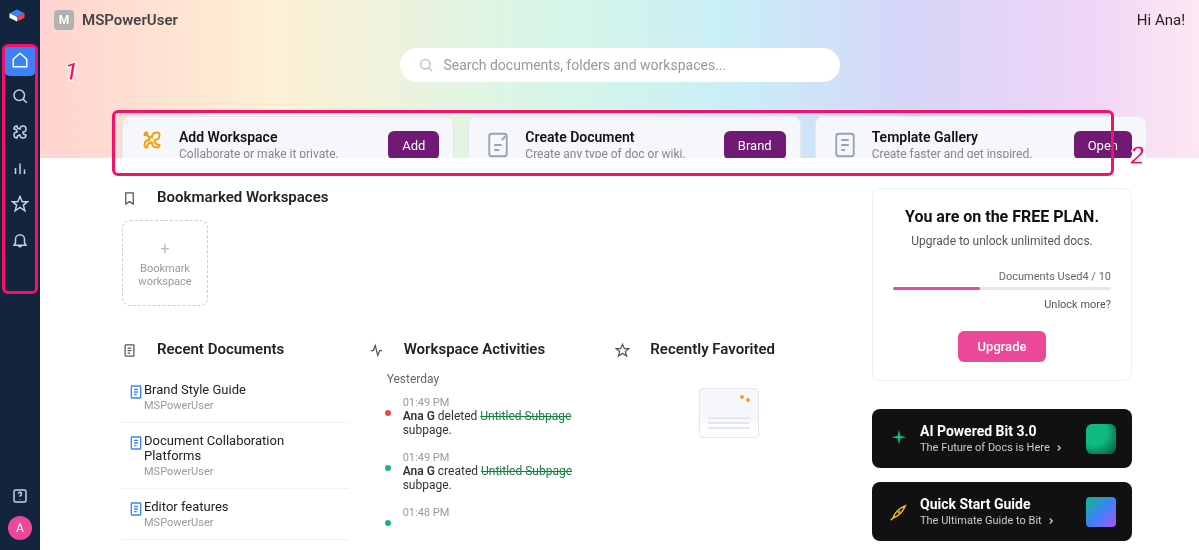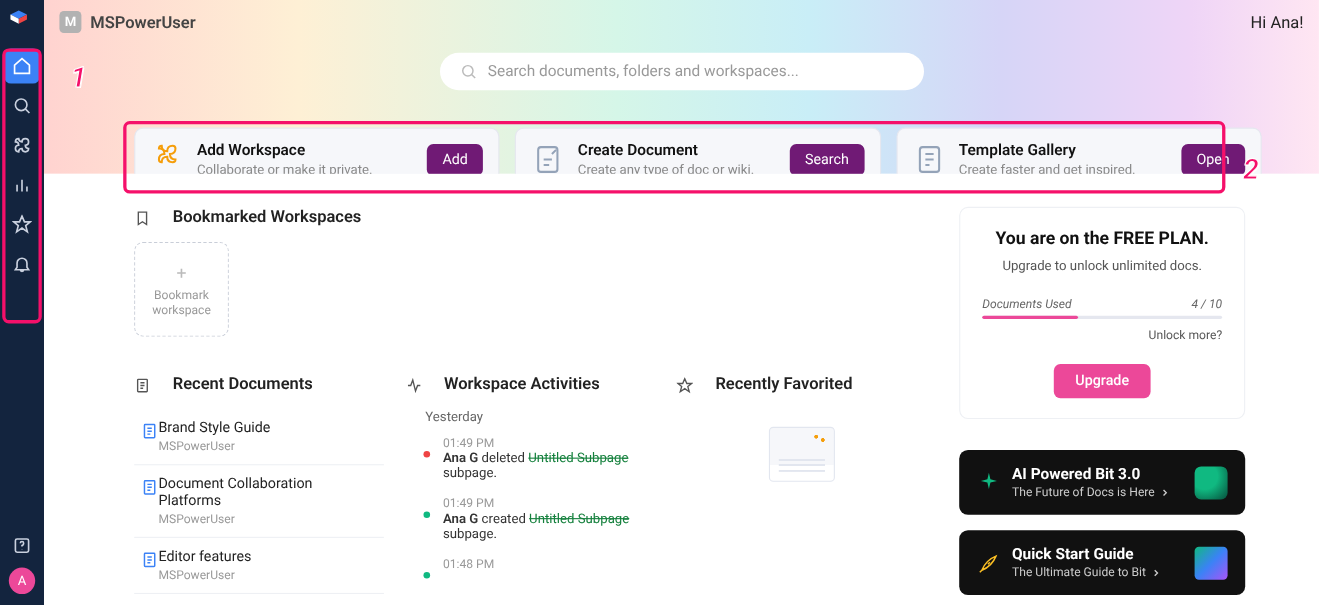--- a/index.html
+++ b/index.html
@@ -76,21 +76,21 @@
 .fav-placeholder { width: 60px; height: 50px; margin: 20px auto 16px; border: 1px solid #e2e6ef; border-radius: 4px; position: relative; background: linear-gradient(#f6f7fa 70%, #fff 30%); }
 .fav-placeholder::before { content:""; position:absolute; top:6px; right:4px; width:14px; height:8px; background: radial-gradient(circle at 2px 2px, #f59e0b 1.5px, transparent 2px), radial-gradient(circle at 8px 5px, #f59e0b 1.5px, transparent 2px); }
 .fav-placeholder::after { content:""; position:absolute; bottom:8px; left:8px; right:8px; height:12px; background: repeating-linear-gradient(#e2e6ef 0 2px, transparent 2px 5px); }
 .no-fav-text { font-size: 12px; color: #888; }
 
 
 .plan-box { border: 1px solid #eef0f4; border-radius: 8px; padding: 18px 20px; text-align: center; }
 .plan-title { font-weight: 700; font-size: 16px; color: #111; }
 .plan-sub { font-size: 12px; color: #555; margin-top: 8px; }
 .plan-meter { margin-top: 22px; text-align: left; }
-.plan-meter-row { display: flex; justify-content: space-between; font-size: 11px; color: #666; font-style: italic; }
+.plan-meter-row { display: flex; justify-content: flex-end; font-size: 11px; color: #666; }
 .plan-bar { height: 3px; background: #e5e7ef; border-radius: 2px; margin-top: 4px; position: relative; }
 .plan-bar-fill { position: absolute; left: 0; top: 0; height: 100%; width: 40%; background: #ec4899; border-radius: 2px; }
 .unlock-link { text-align: right; font-size: 11px; color: #555; margin-top: 8px; cursor: pointer; }
 .upgrade-btn { margin-top: 20px; background: #ec4899; color: #fff; border: none; border-radius: 6px; padding: 8px 20px; font-size: 13px; font-weight: 500; cursor: pointer; }
 
 .promo { margin-top: 28px; background: #111; border-radius: 8px; padding: 14px 16px; color: #fff; position: relative; cursor: pointer; display: flex; align-items: center; }
 .promo + .promo { margin-top: 14px; }
 .promo-icon-left { width:22px; height:22px; margin-right:10px; flex-shrink:0; display:flex; align-items:center; justify-content:center; }
 .promo-body { flex:1; }
 .promo-title { font-weight: 700; font-size: 14px; }
@@ -190,21 +190,21 @@
         <div class="action-icon">
           <svg viewBox="0 0 24 24" fill="none" stroke="#94a3b8" stroke-width="1.5">
               <rect x="5" y="3" width="14" height="18" rx="2"></rect>
               <path d="M15 8 L18 5 M9 12 H15 M9 16 H13"></path>
             </svg>
         </div>
         <div class="action-text">
           <div class="action-title">Create Document</div>
           <div class="action-sub">Create any type of doc or wiki.</div>
         </div>
-        <button class="action-btn">Search</button>
+        <button class="action-btn">Brand</button>
       </div>
 
       <div class="action-card">
         <div class="action-icon">
           <svg viewBox="0 0 24 24" fill="none" stroke="#94a3b8" stroke-width="1.5">
               <rect x="5" y="3" width="14" height="18" rx="2"></rect>
               <path d="M9 8 H15 M9 12 H15 M9 16 H12"></path>
             </svg>
         </div>
         <div class="action-text">

